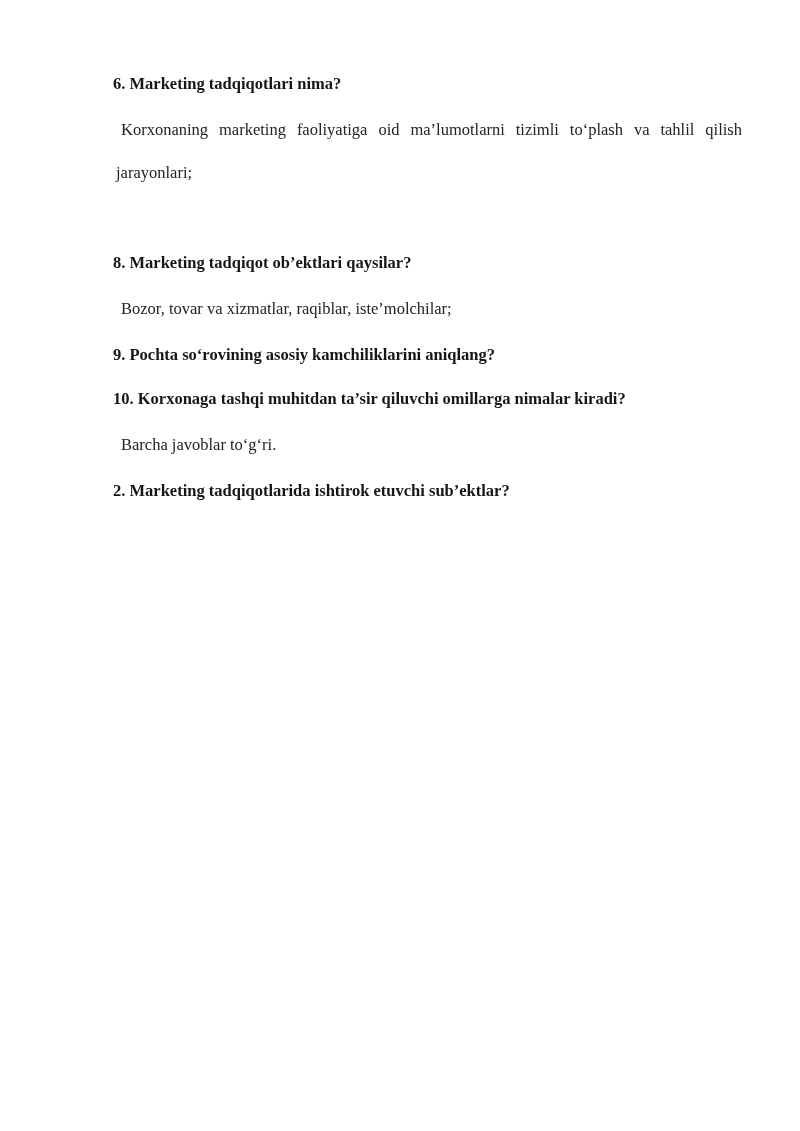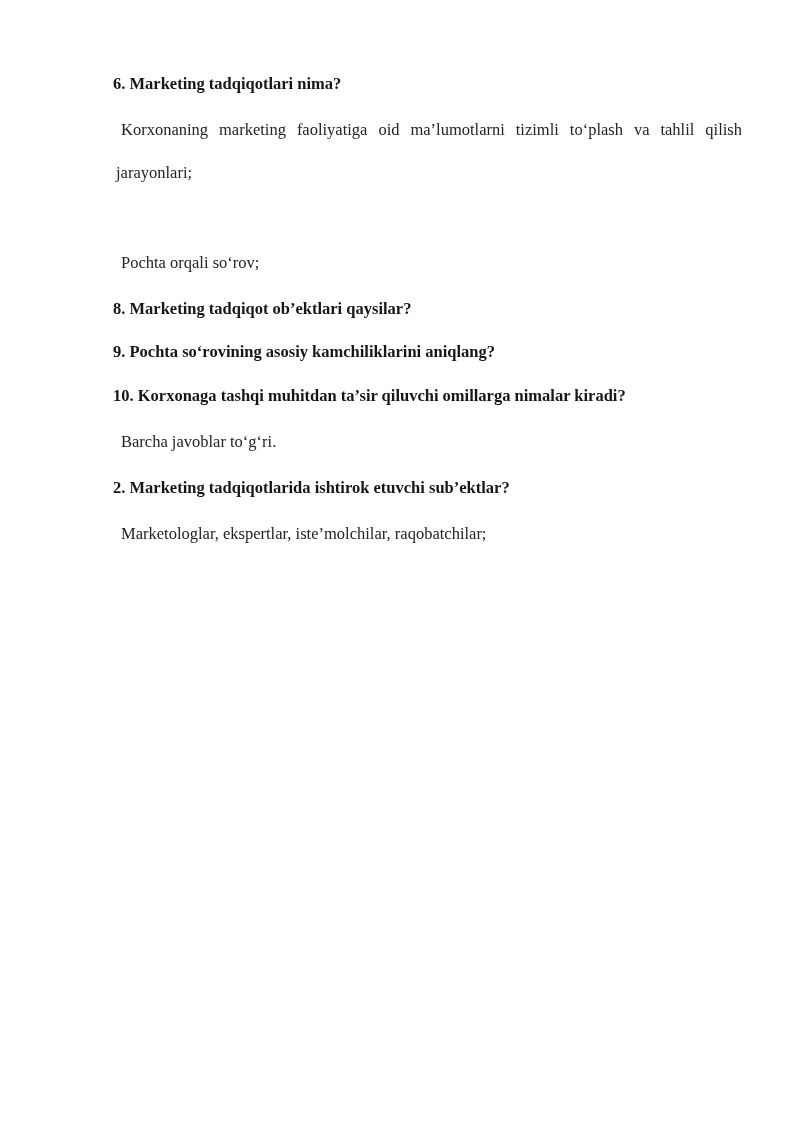--- a/index.html
+++ b/index.html
@@ -69,35 +69,34 @@
 
 <div class="page" style="background: rgb(255, 255, 255);">
   <div class="content">
 
     <div class="qa-block">
       <p class="question">6. Marketing tadqiqotlari nima?</p>
       <p class="answer justified">Korxonaning marketing faoliyatiga oid ma’lumotlarni tizimli to‘plash va tahlil qilish jarayonlari;</p>
     </div>
 
     <div class="qa-block">
-      <p class="answer">Pochta orqali so‘rov;</p>
     </div>
 
     <div class="qa-block">
       <p class="question">8. Marketing tadqiqot ob’ektlari qaysilar?</p>
+      <p class="answer">Bozor, tovar va xizmatlar, raqiblar, iste’molchilar;</p>
     </div>
 
     <div class="qa-block">
       <p class="question">9. Pochta so‘rovining asosiy kamchiliklarini aniqlang?</p>
     </div>
 
     <div class="qa-block">
       <p class="question">10. Korxonaga tashqi muhitdan ta’sir qiluvchi omillarga nimalar kiradi?</p>
       <p class="answer">Barcha javoblar to‘g‘ri.</p>
     </div>
 
     <div class="qa-block">
       <p class="question">2. Marketing tadqiqotlarida ishtirok etuvchi sub’ektlar?</p>
-      <p class="answer">Marketologlar, ekspertlar, iste’molchilar, raqobatchilar;</p>
     </div>
 
   </div>
 </div>
 
 </body></html>

